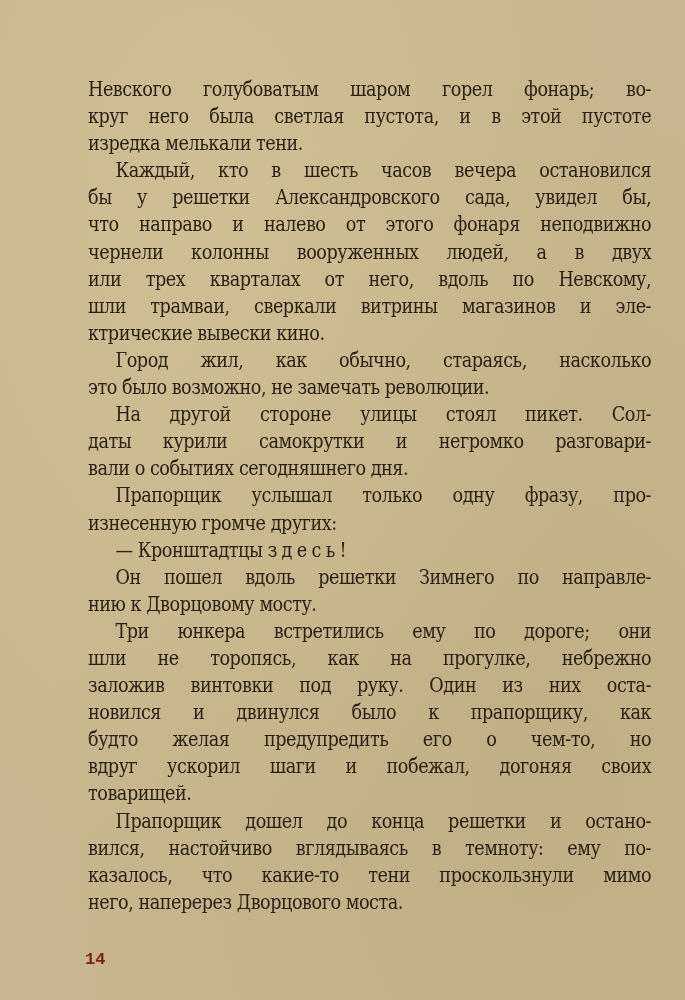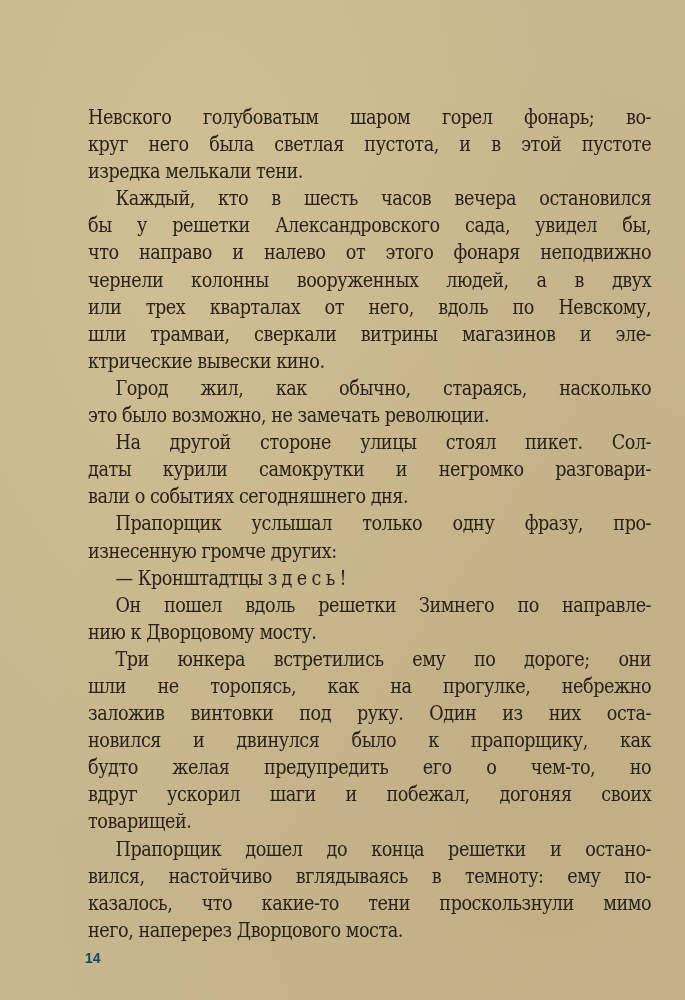--- a/index.html
+++ b/index.html
@@ -9,21 +9,21 @@
       background-image:
         radial-gradient(ellipse at 30% 20%, rgba(214,196,152,0.55), rgba(0,0,0,0) 60%),
         radial-gradient(ellipse at 80% 80%, rgba(180,160,118,0.35), rgba(0,0,0,0) 65%);
       position: relative;
       font-family: "DejaVu Serif", "Liberation Serif", serif;
       color: #2a2218;
     }
     .page-text {
       position: absolute;
       left: 88px;
-      top: 104px;
+      top: 76px;
       width: 563px;
     }
     .line {
       height: 27.1px;
       line-height: 27.1px;
       font-size: 20.5px;
       white-space: nowrap;
       text-align: justify;
       text-align-last: justify;
       letter-spacing: -0.55px;
@@ -31,24 +31,24 @@
       transform-origin: left center;
       width: 116.3%;
     }
     .line.indent { padding-left: 32px; box-sizing: border-box; }
     .line.last { text-align-last: left; }
     .spaced { letter-spacing: 5px; }
     .page-number {
       position: absolute;
       left: 85px;
       top: 950px;
-      font-size: 14px;
+      font-size: 17px;
       font-weight: bold;
-      color: #0c4a6e;
-      font-family: Liberation Sans, sans-serif;
+      color: #7f1d1d;
+      font-family: Liberation Mono, monospace;
     }
   </style>
 </head>
 <body>
 
 <div class="page-text">
   <div class="line">Невского голубоватым шаром горел фонарь; во-</div>
   <div class="line">круг него была светлая пустота, и в этой пустоте</div>
   <div class="line last">изредка мелькали тени.</div>
   <div class="line indent">Каждый, кто в шесть часов вечера остановился</div>

